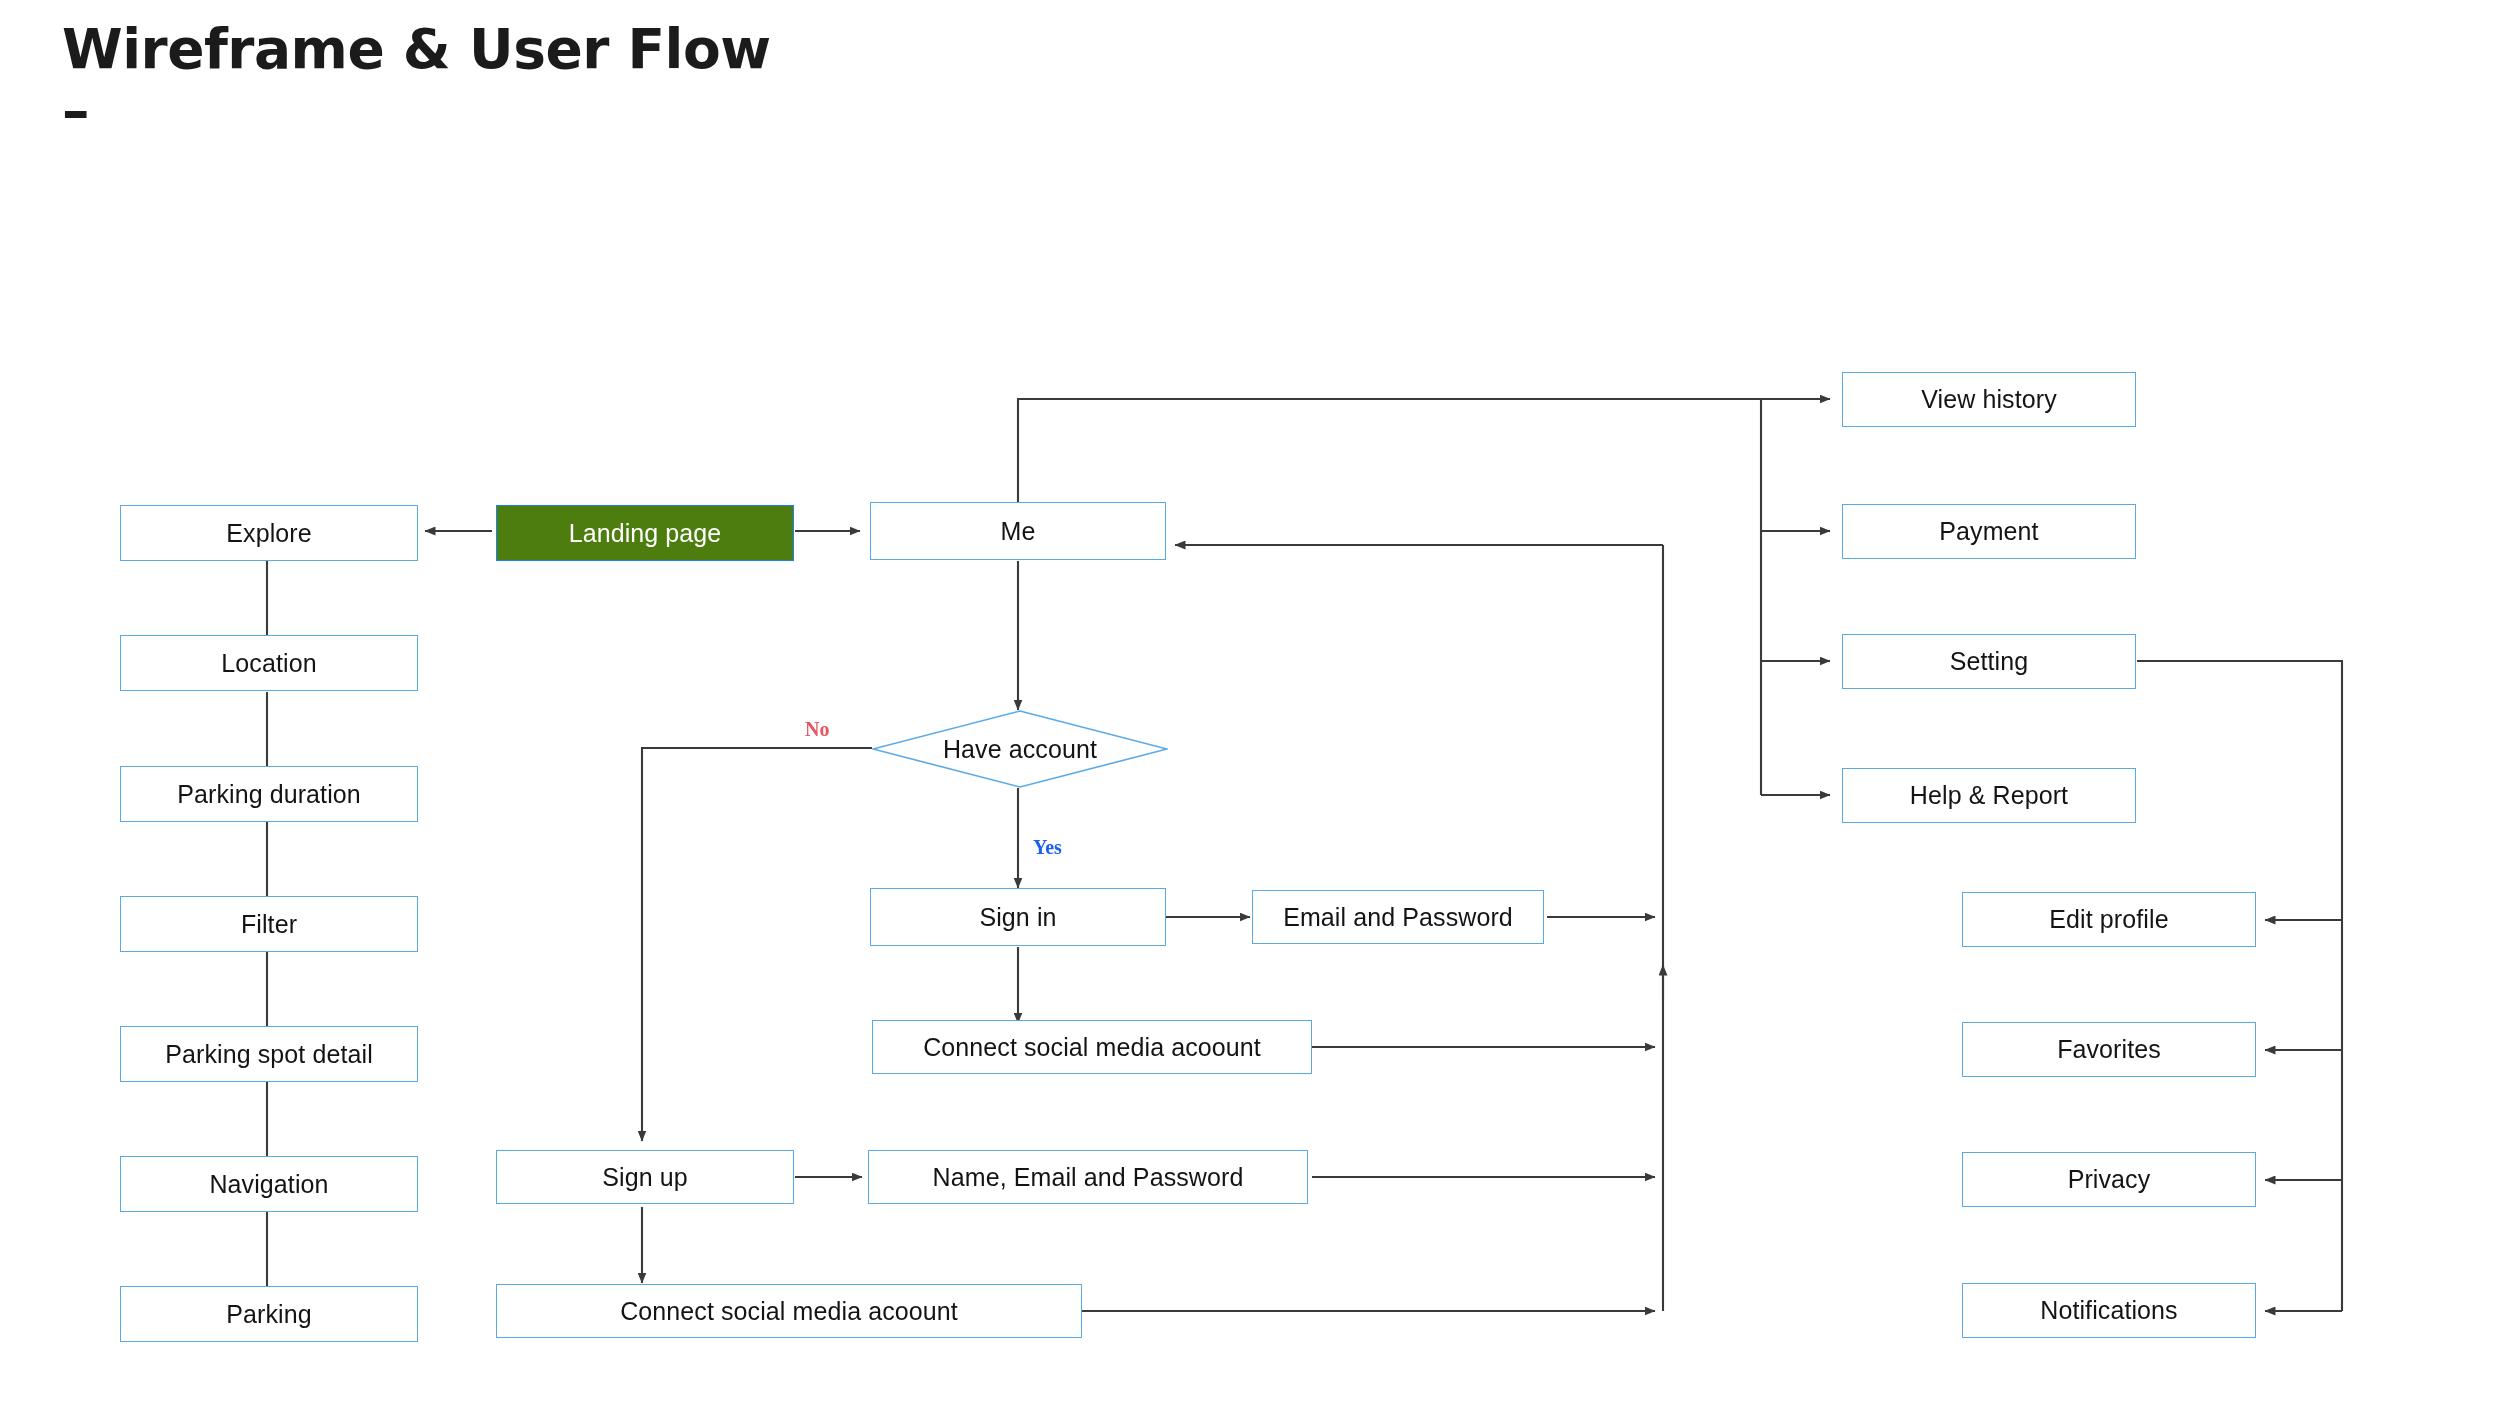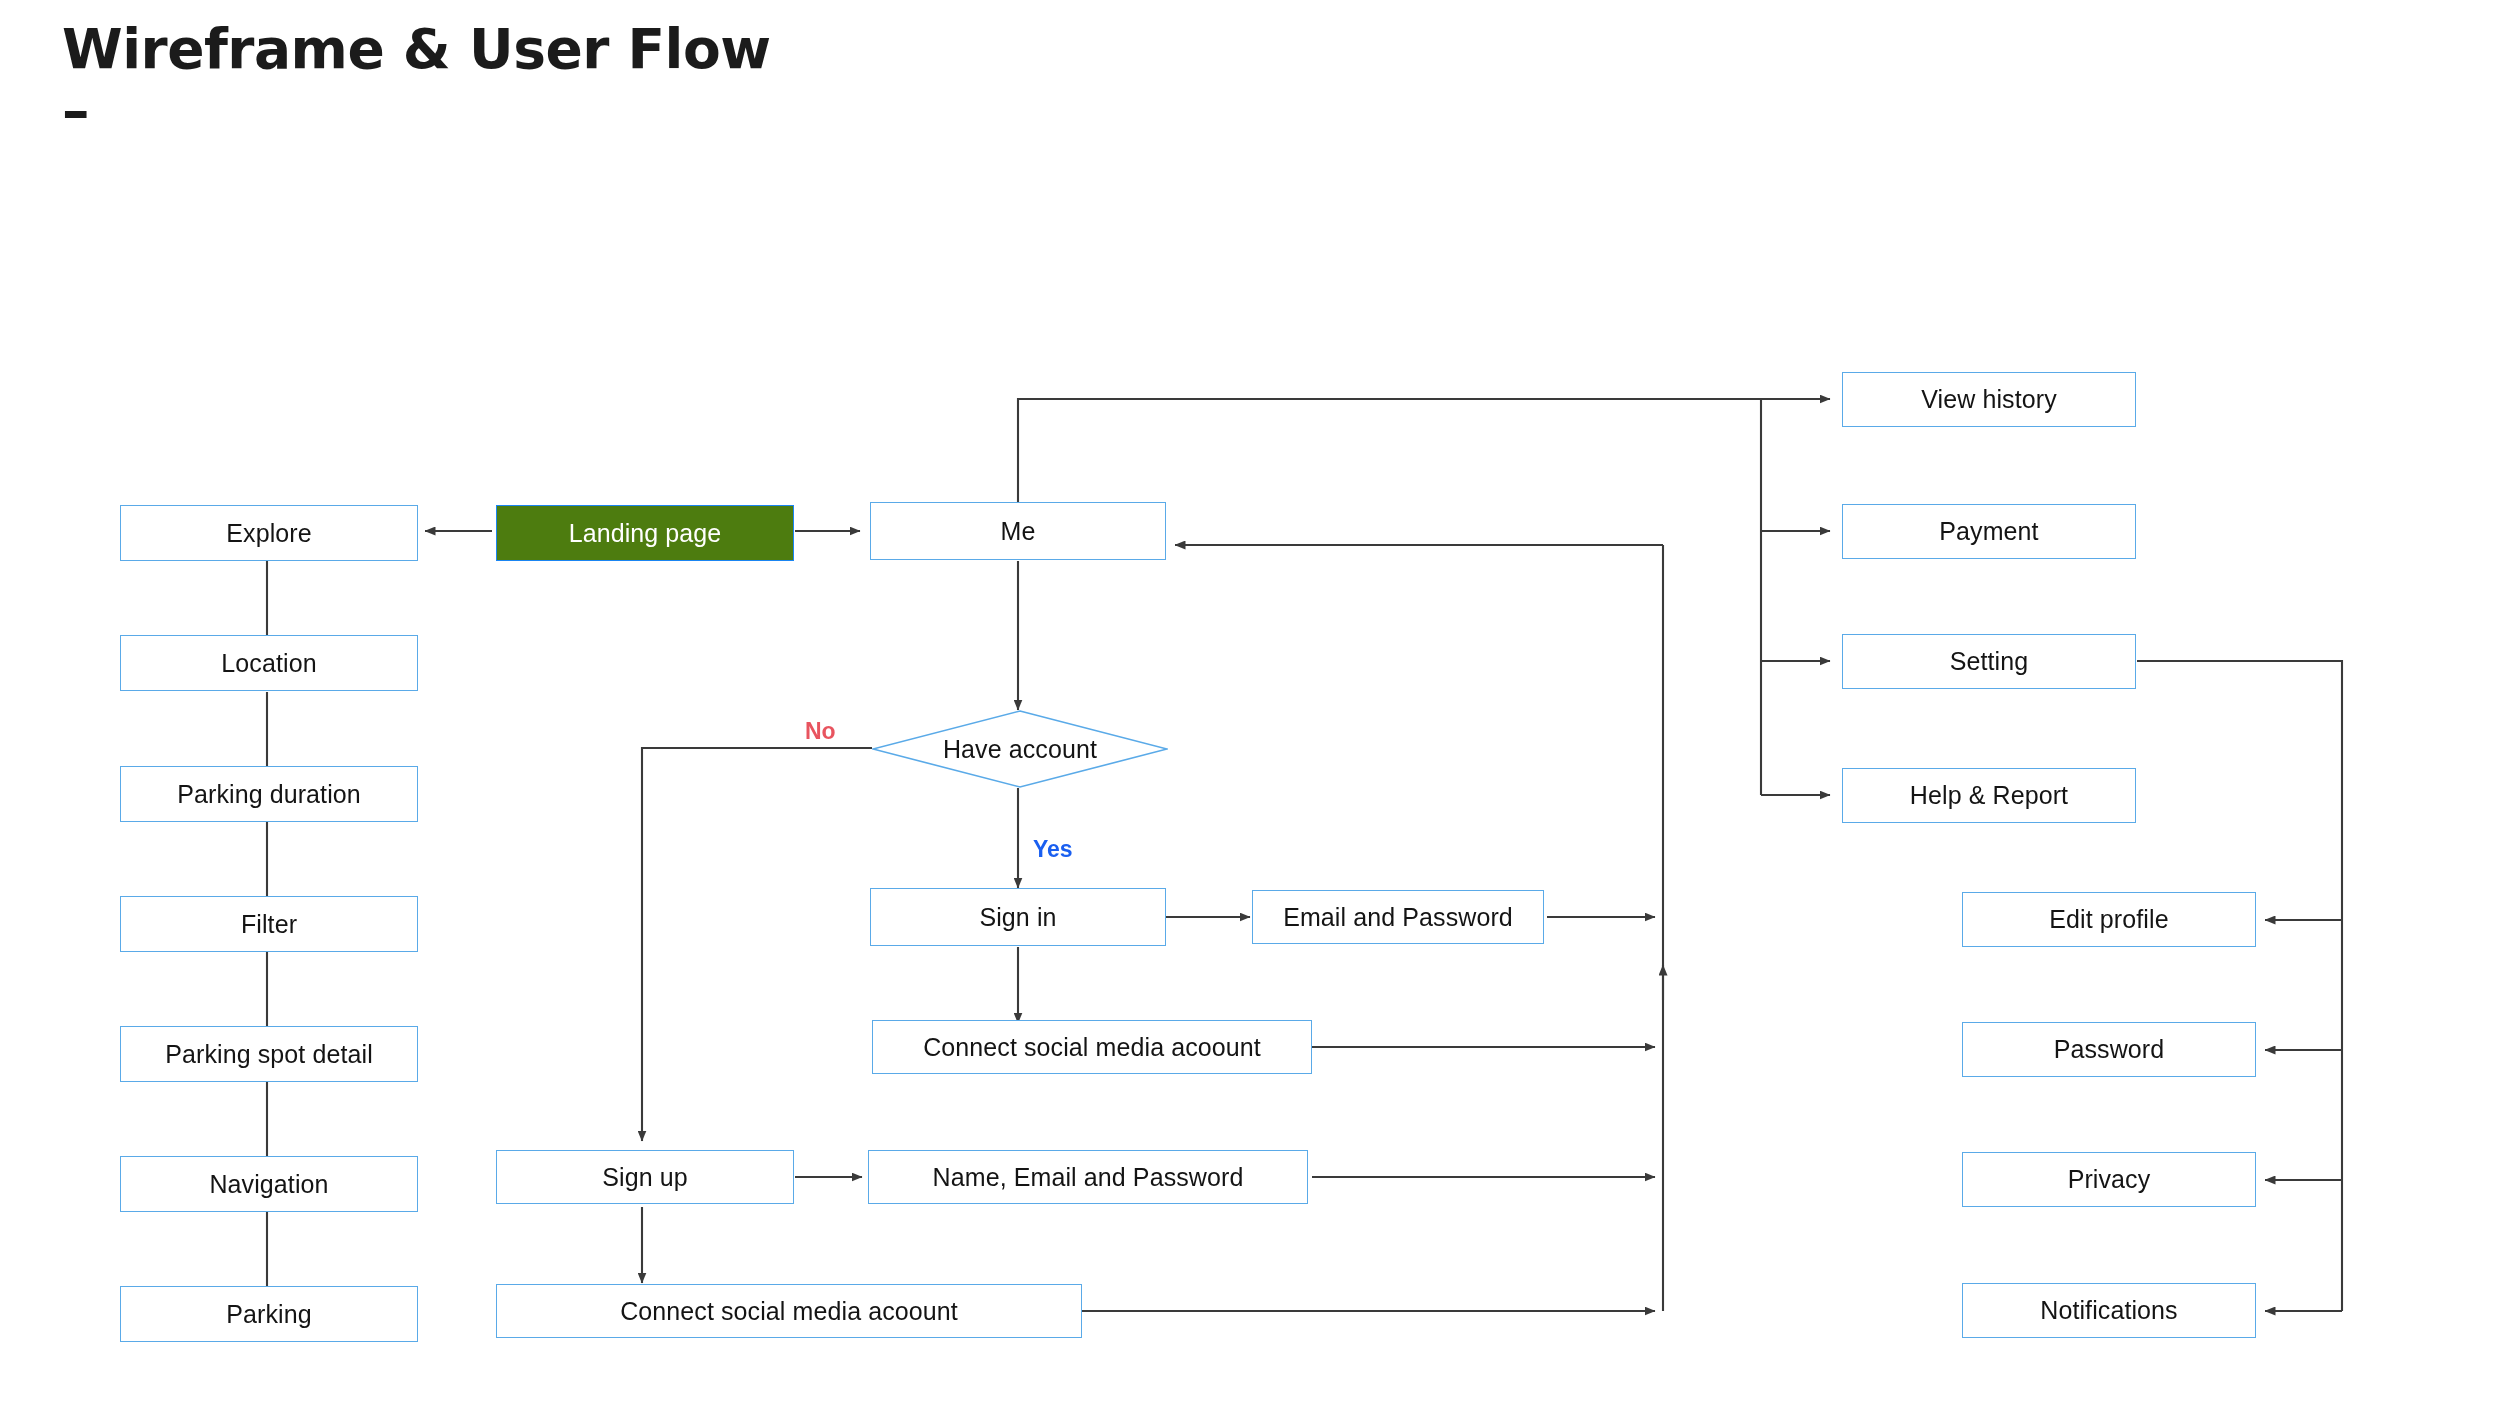--- a/index.html
+++ b/index.html
@@ -96,22 +96,22 @@
     height: 100%;
   }
   .decision-label {
     position: relative;
     z-index: 2;
     font-size: 25px;
   }
   
   .edge-label {
     position: absolute;
-    font-family: Liberation Sans, sans-serif;
-    font-size: 23px;
+    font-family: Liberation Serif, serif;
+    font-size: 20px;
     font-weight: 700;
     white-space: nowrap;
   }
   .edge-label.no  { color: #e8545f; }
   .edge-label.yes { color: #1a5ff0; }
 </style>
 </head>
 <body>
 
 <div id="stage">
@@ -278,21 +278,21 @@
 
     <div class="node" style="left:1842px; top:634px; width:294px; height:55px;">
       <span>Setting</span>
     </div>
 
     <div class="node" style="left:1962px; top:892px; width:294px; height:55px;">
       <span>Edit profile</span>
     </div>
 
     <div class="node" style="left:1962px; top:1022px; width:294px; height:55px;">
-      <span>Password</span>
+      <span>Favorites</span>
     </div>
 
     <div class="node" style="left:1962px; top:1152px; width:294px; height:55px;">
       <span>Privacy</span>
     </div>
 
     <div class="node" style="left:1962px; top:1283px; width:294px; height:55px;">
       <span>Notifications</span>
     </div>
 

